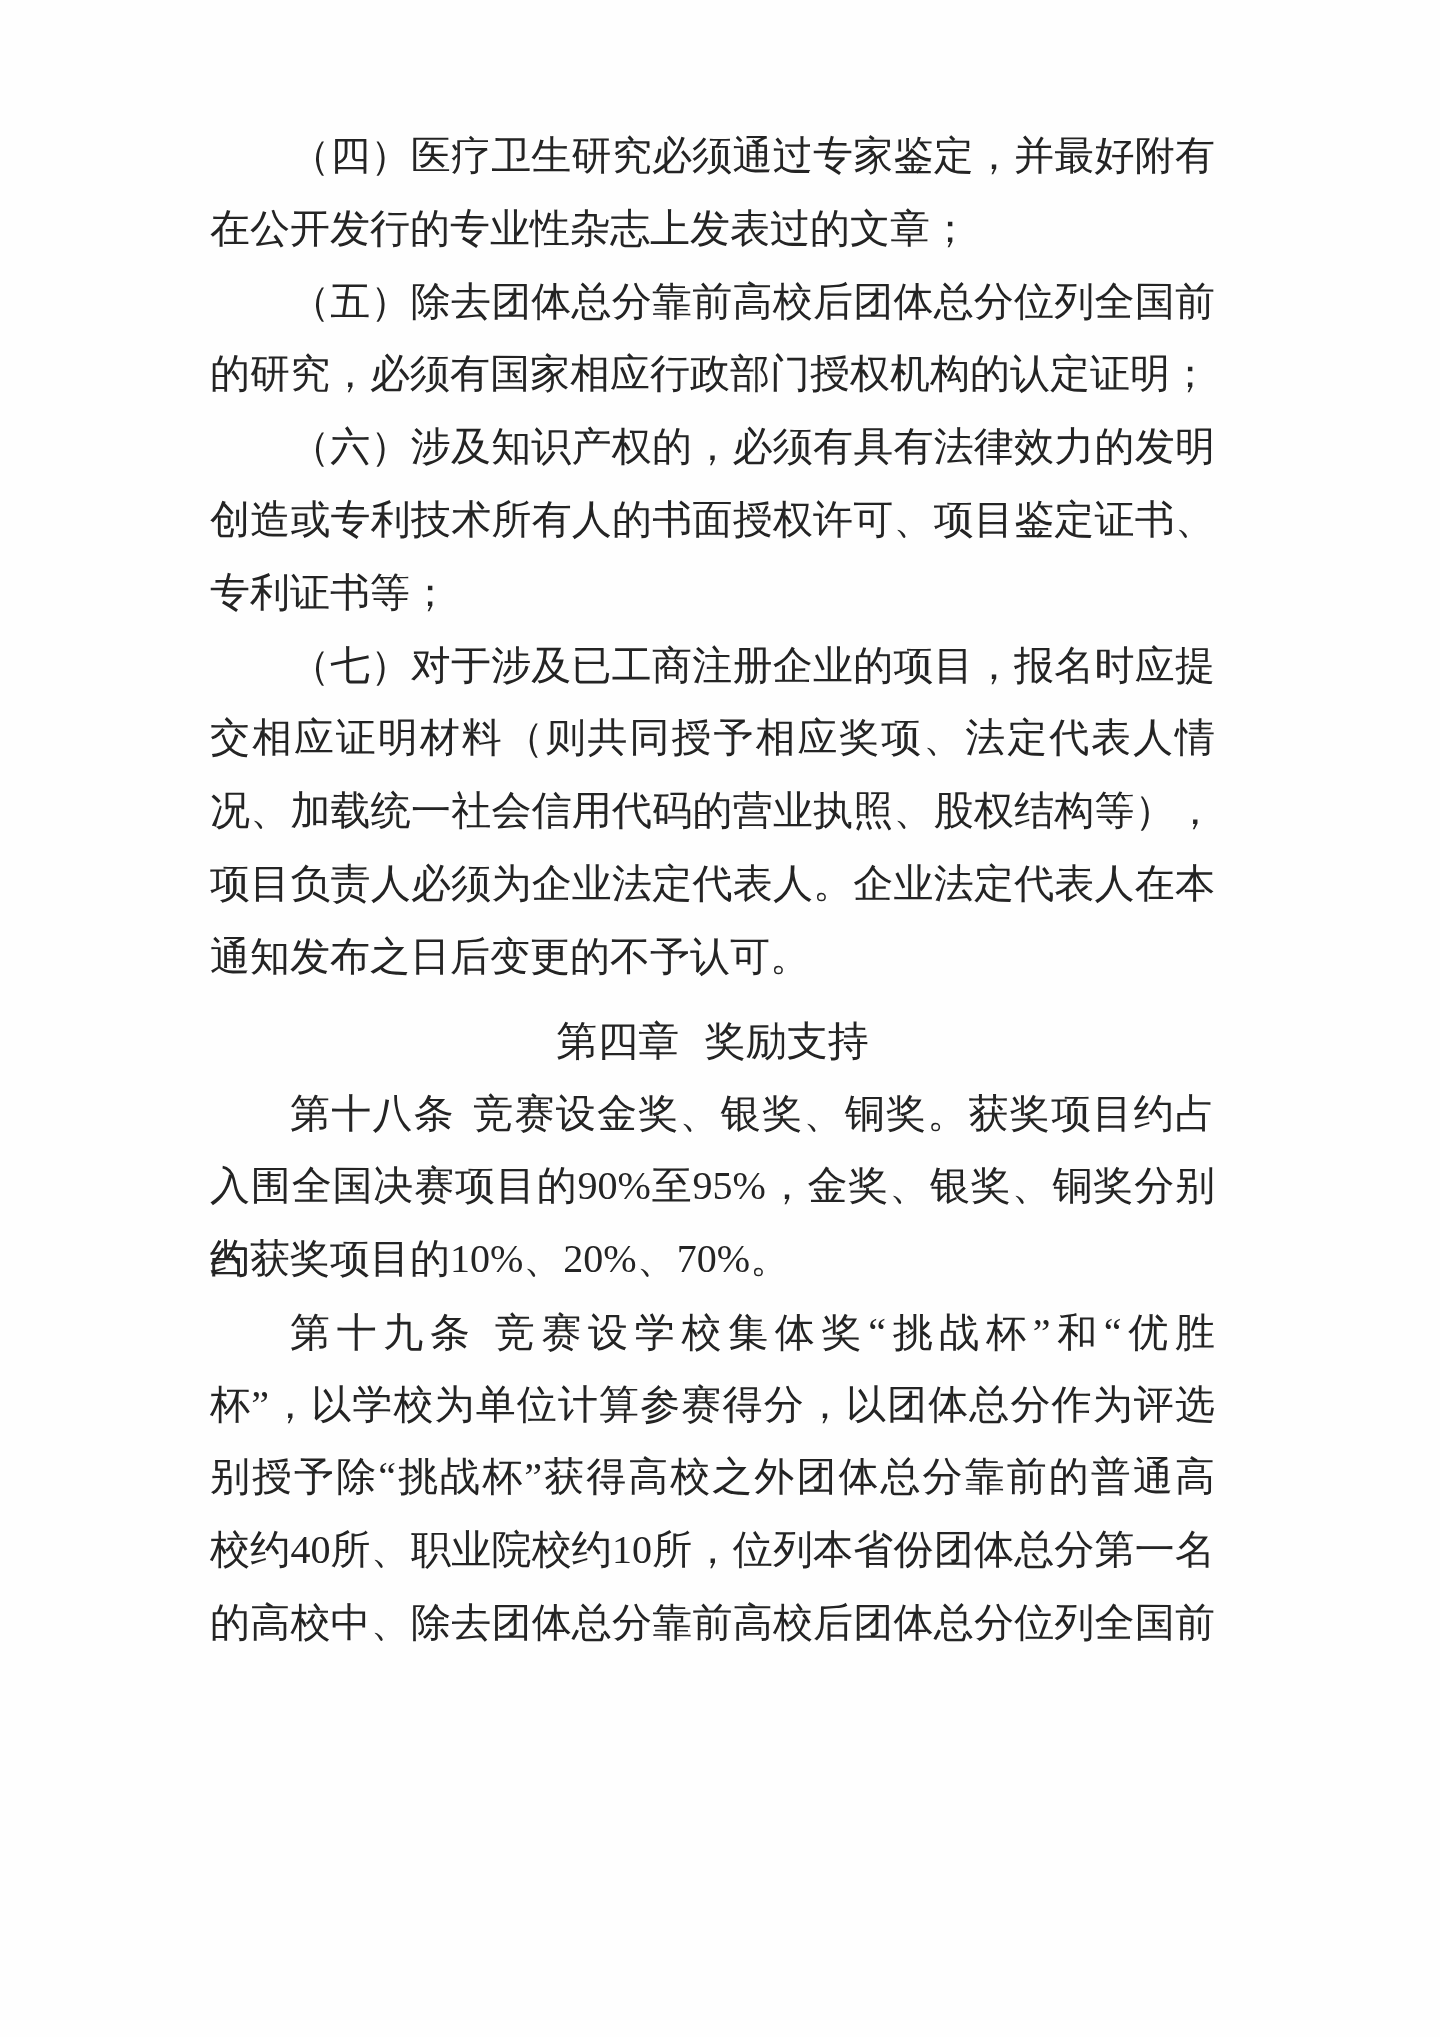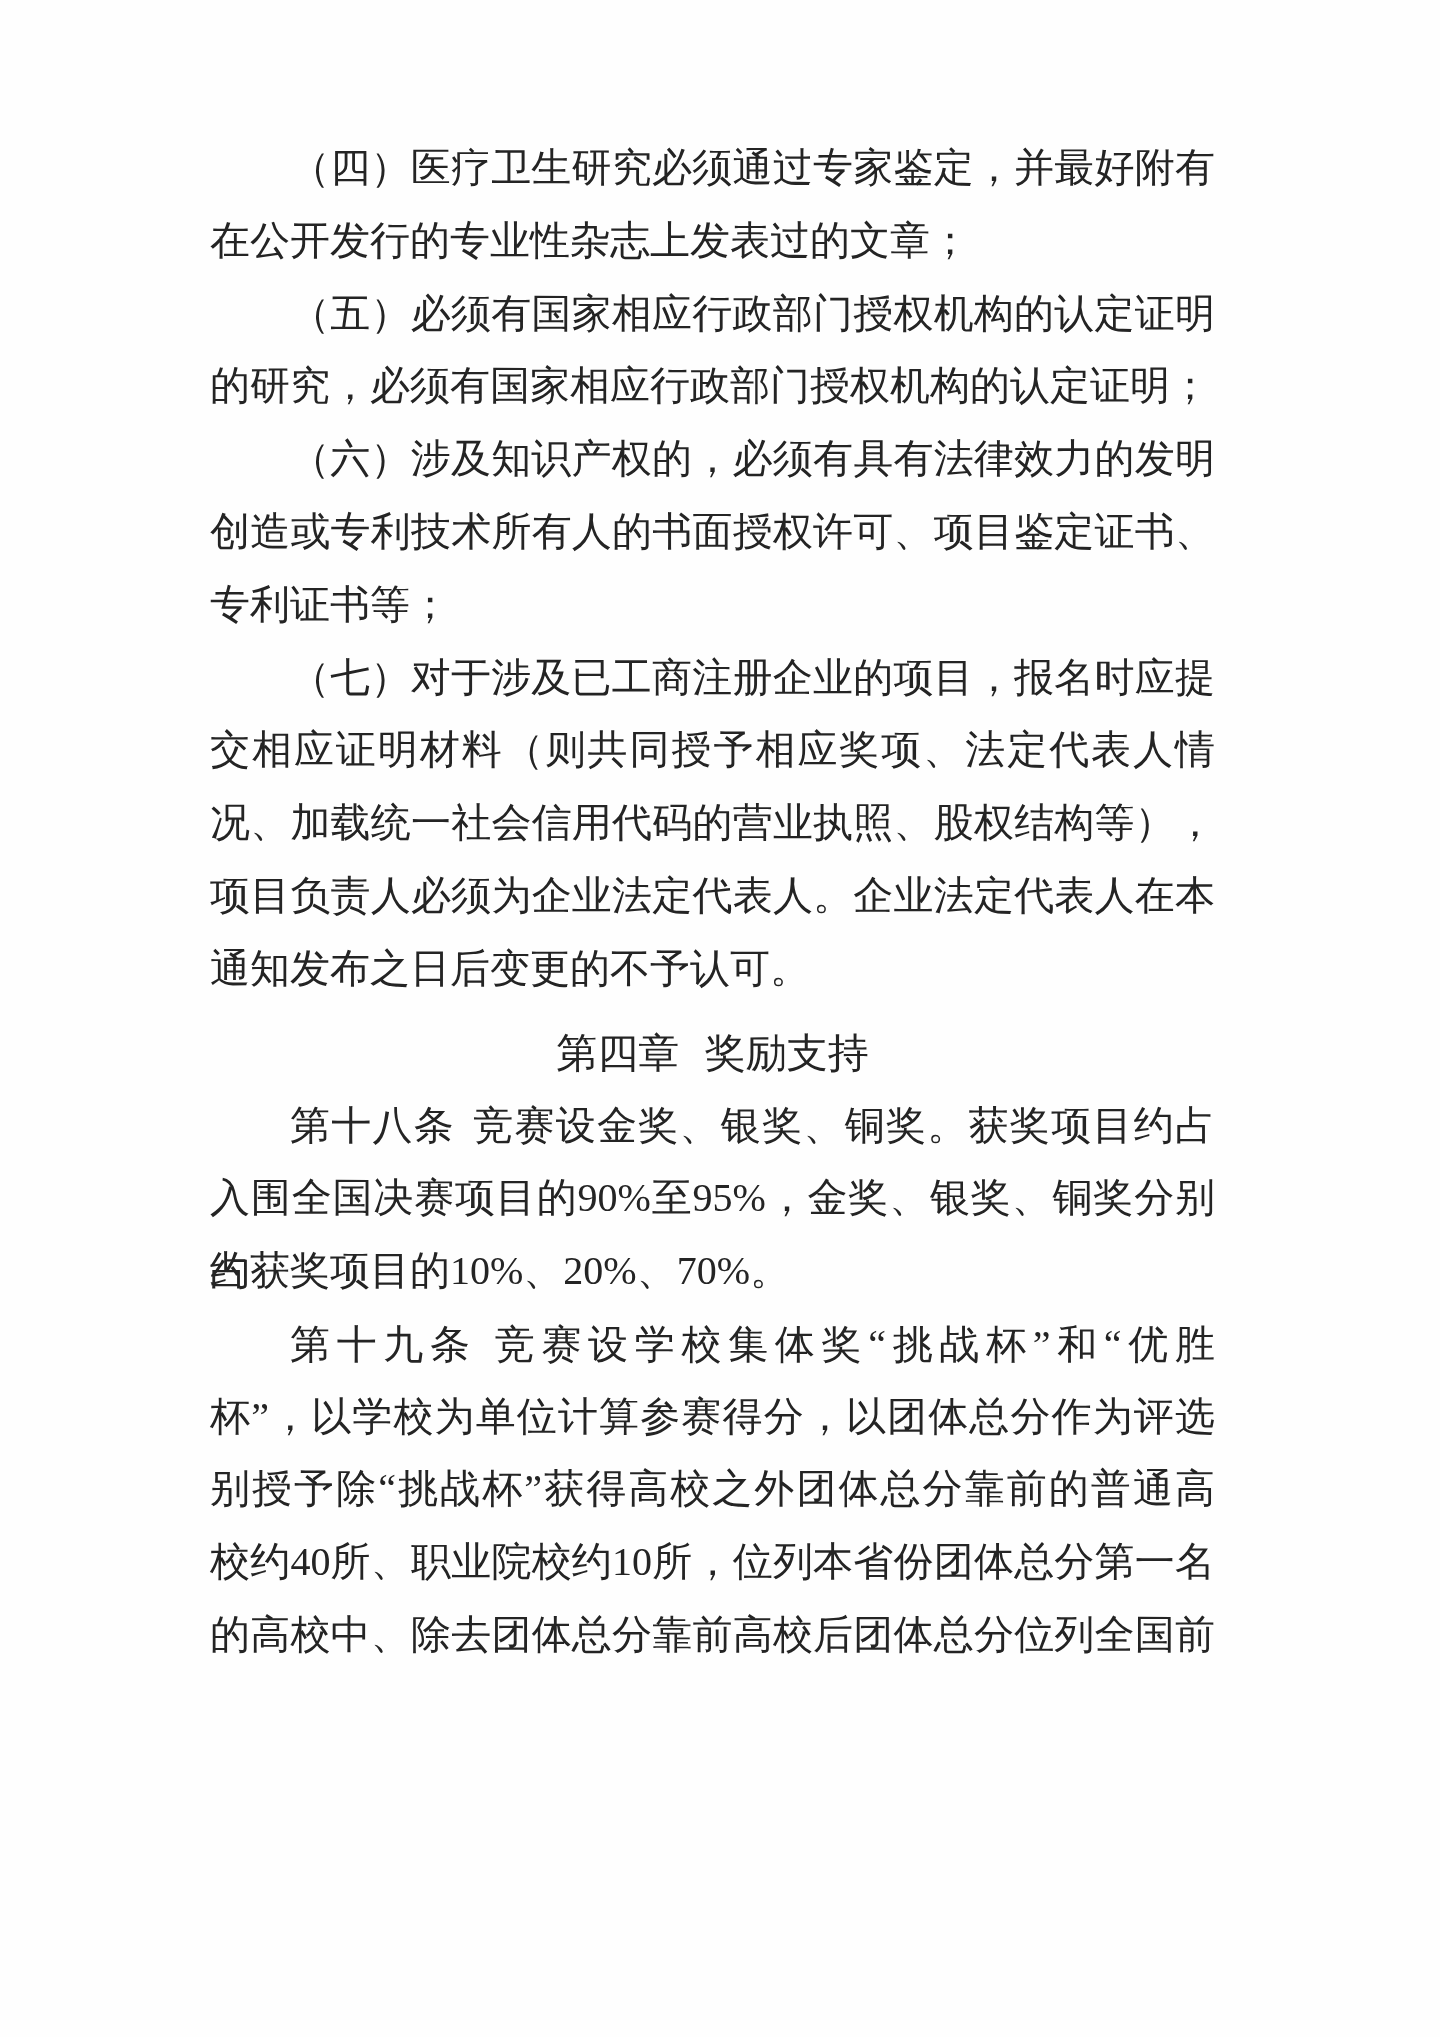--- a/index.html
+++ b/index.html
@@ -12,21 +12,21 @@
   }
   .page {
     position: relative;
     width: 1440px;
     height: 2037px;
     background: #fefefe;
   }
   .text-column {
     position: absolute;
     left: 210px;
-    top: 132px;
+    top: 120px;
     width: 1005px;
     color: #242424;
     font-family: "Liberation Serif", "DejaVu Serif", serif;
     font-size: 40px;
   }
   .line {
     height: 72.8px;
     line-height: 72.8px;
     white-space: nowrap;
     white-space: normal;
@@ -55,21 +55,21 @@
   }
 </style>
 </head>
 <body>
 
 <div class="page">
   <div class="text-column">
 
     <div class="line indent justify"><span>（四）医疗卫生研究必须通过专家鉴定，并最好附有</span></div>
     <div class="line"><span>在公开发行的专业性杂志上发表过的文章；</span></div>
-    <div class="line indent justify"><span>（五）必须有国家相应行政部门授权机构的认定证明</span></div>
+    <div class="line indent justify"><span>（五）除去团体总分靠前高校后团体总分位列全国前</span></div>
     <div class="line"><span>的研究，必须有国家相应行政部门授权机构的认定证明；</span></div>
     <div class="line indent justify"><span>（六）涉及知识产权的，必须有具有法律效力的发明</span></div>
     <div class="line justify"><span>创造或专利技术所有人的书面授权许可、项目鉴定证书、</span></div>
     <div class="line"><span>专利证书等；</span></div>
     <div class="line indent justify"><span>（七）对于涉及已工商注册企业的项目，报名时应提</span></div>
     <div class="line justify"><span>交相应证明材料（则共同授予相应奖项、法定代表人情</span></div>
     <div class="line justify"><span>况、加载统一社会信用代码的营业执照、股权结构等），</span></div>
     <div class="line justify"><span>项目负责人必须为企业法定代表人。企业法定代表人在本</span></div>
     <div class="line"><span>通知发布之日后变更的不予认可。</span></div>
 

